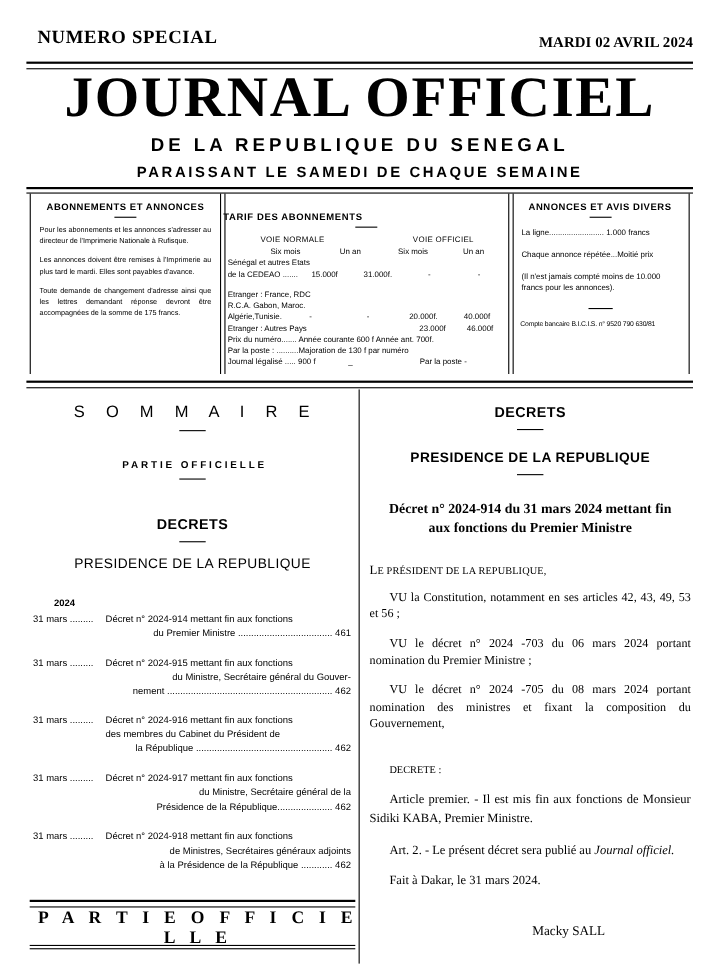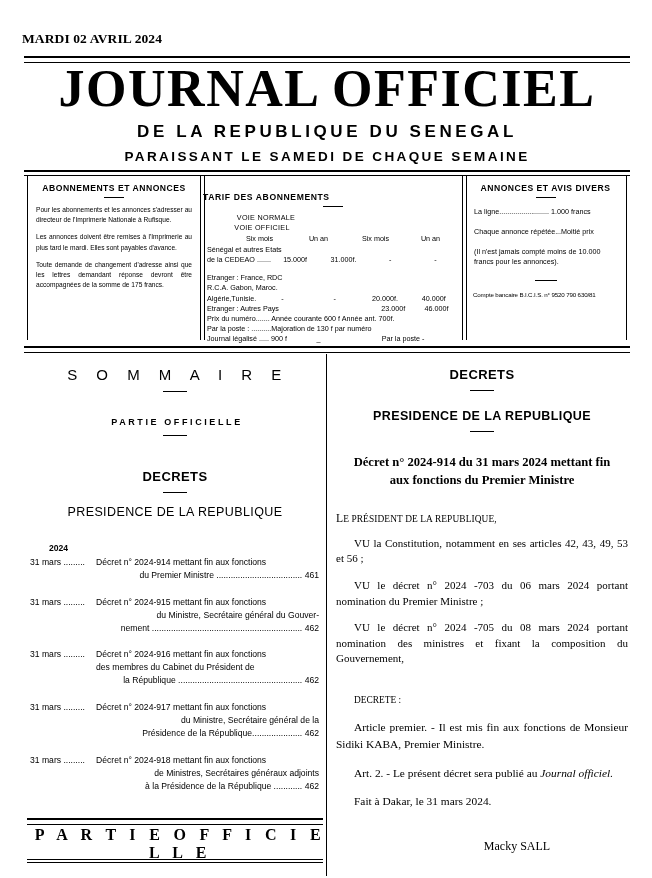--- a/index.html
+++ b/index.html
@@ -169,22 +169,21 @@
   }
   .tarif-body {
     position: relative;
     margin: 6px 4px 0 4px;
     font-family: "Liberation Sans", sans-serif;
     font-size: 7.2px;
     line-height: 1.42;
   }
   .tarif-voies {
     display: flex;
-    justify-content: center;
-    flex-direction: column;
+    justify-content: space-between;
   }
   .voie-normale {
     width: 118px;
     text-align: center;
     letter-spacing: 0.3px;
   }
   .voie-aerienne {
     width: 110px;
     text-align: center;
     letter-spacing: 0.3px;
@@ -415,20 +414,21 @@
     padding-left: 70px;
   }
   .ital { font-style: italic; }
 </style>
 </head>
 <body>
 
 <div class="page">
 
   <div class="topline">
+    <div class="numero-special">NUMERO SPECIAL</div>
     <div class="issue-date">MARDI 02 AVRIL 2024</div>
   </div>
   <div class="rule-double-top"></div>
 
   <div class="masthead">
     <div class="jo-title">JOURNAL OFFICIEL</div>
     <div class="jo-sub1">DE LA REPUBLIQUE DU SENEGAL</div>
     <div class="jo-sub2">PARAISSANT LE SAMEDI DE CHAQUE SEMAINE</div>
   </div>
   <div class="rule-double-mast"></div>

